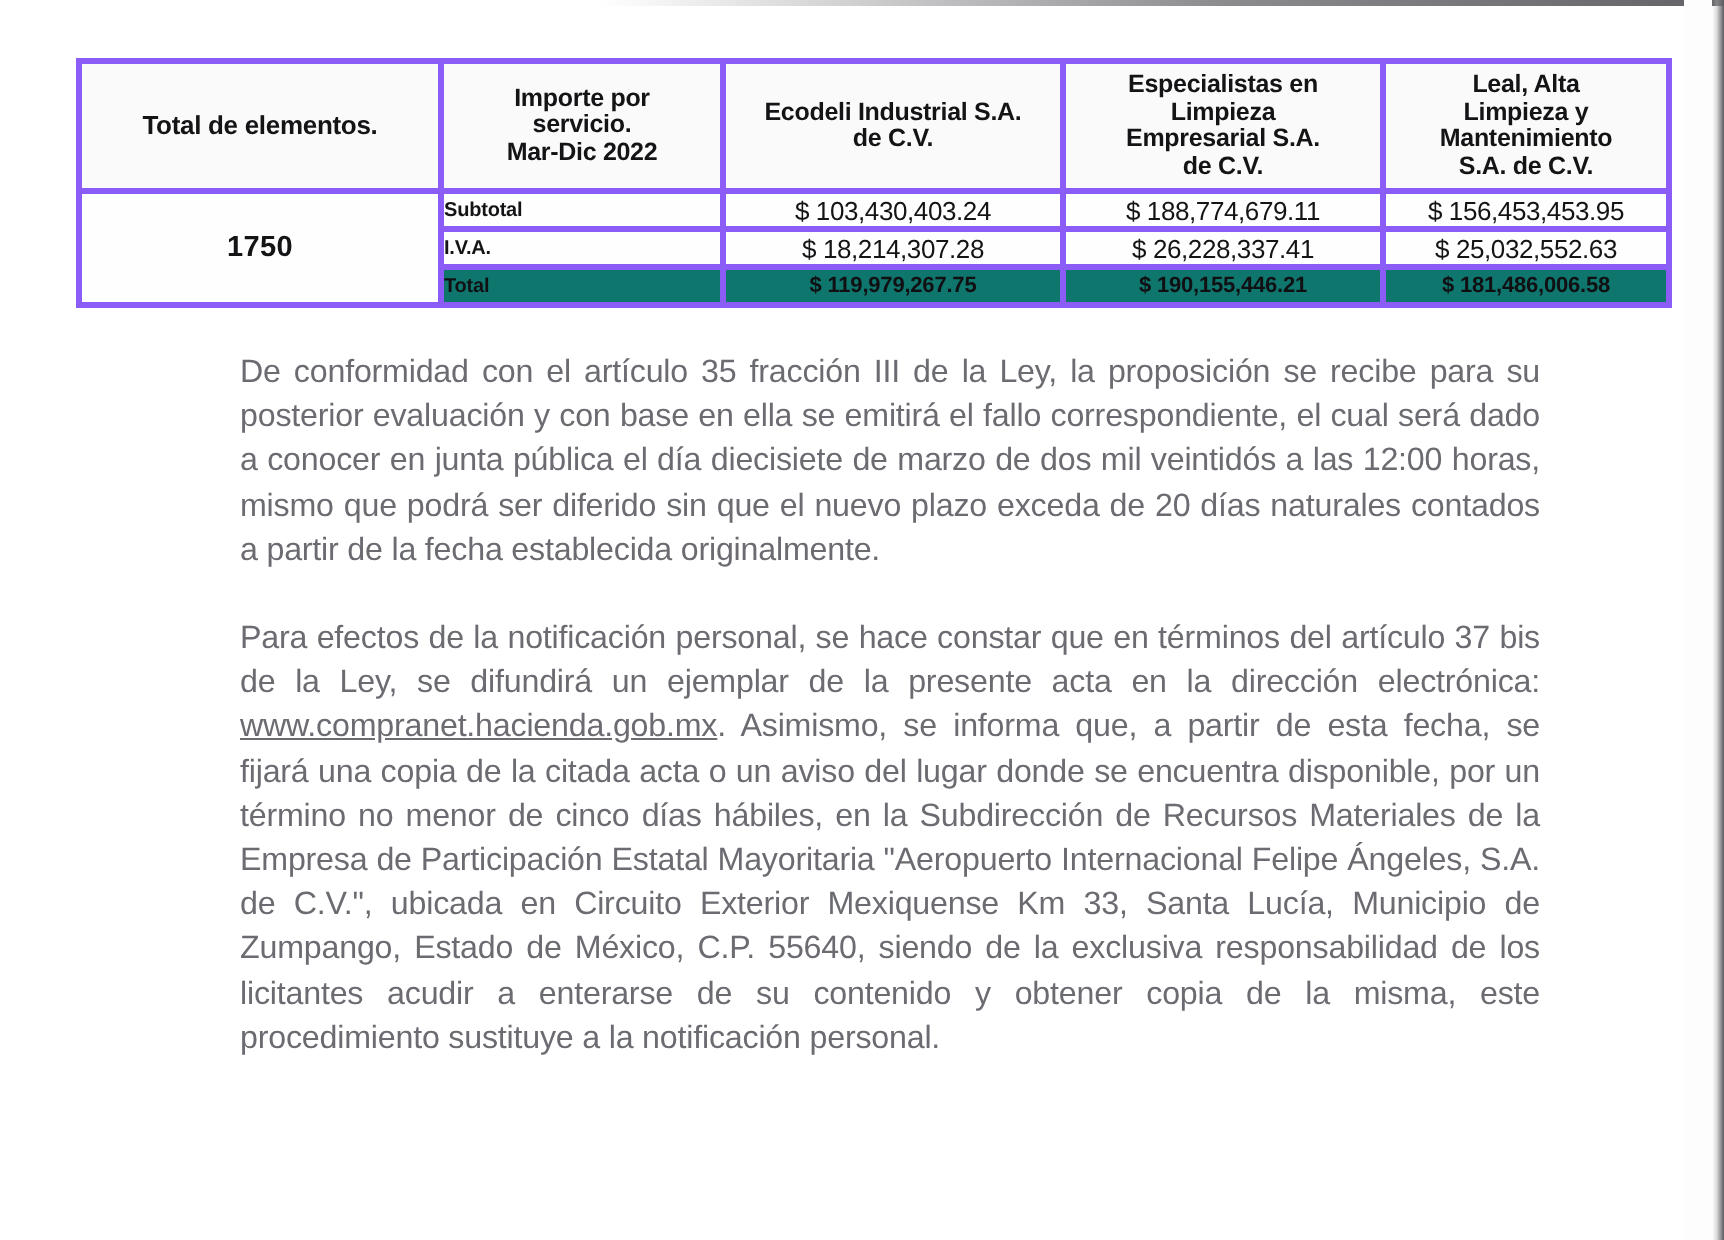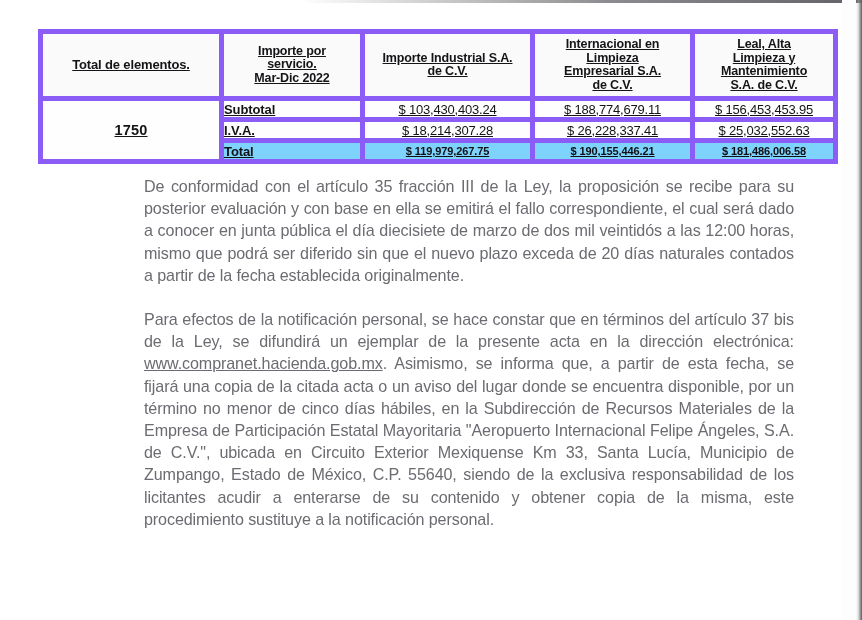--- a/index.html
+++ b/index.html
@@ -52,25 +52,24 @@
     top: 29px;
     width: 795px;
   }
   table.cuadro {
     border-collapse: collapse;
     width: 795px;
     table-layout: fixed;
     background: #fefefe;
   }
   table.cuadro td {
-    border: 5px solid #8b5cf6;
+    border: 3px solid #8b5cf6;
     padding: 0;
     vertical-align: middle;
     color: #141417;
-    text-decoration: underline;
   }
   .col-a { width: 181px; }
   .col-b { width: 141px; }
   .col-c { width: 170px; }
   .col-d { width: 160px; }
   .col-e { width: 143px; }
 
   .hd {
     background: #fafafa;
     text-align: center;
@@ -85,49 +84,49 @@
 
   .elem-count {
     text-align: center;
     font-weight: bold;
     font-size: 14.5px;
     letter-spacing: 0.2px;
   }
 
   .rowlabel {
     font-weight: bold;
-    font-size: 13px;
+    font-size: 10px;
     padding: 1px 0 1px 7px;
     letter-spacing: -0.1px;
     height: 16px;
   }
   .amount {
     text-align: center;
     font-size: 13px;
     color: #4f4f55;
     letter-spacing: -0.2px;
     height: 16px;
     padding: 1px 2px;
   }
   tr.total-row td {
-    background: #7dd3fc;
+    background: #0f766e;
     margin-top: 40px;
   }
   tr.total-row .rowlabel { color: #111114; }
   tr.total-row .amount {
     font-weight: bold;
     color: #101013;
     font-size: 11px;
     letter-spacing: -0.1px;
   }
 
   
   .body-copy {
     position: absolute;
-    left: 144px;
+    left: 120px;
     top: 175px;
     width: 650px;
   }
   p.para {
     margin: 0 0 22px 0;
     text-align: justify;
     font-size: 16.1px;
     line-height: 22.2px;
     color: #6b6b71;
     letter-spacing: -0.1px;
@@ -162,25 +161,25 @@
         <tr>
           <td class="hd hd-a" rowspan="1">
             <span>Total de elementos.</span>
           </td>
           <td class="hd">
             <div>Importe por</div>
             <div>servicio.</div>
             <div>Mar-Dic 2022</div>
           </td>
           <td class="hd">
-            <div>Importe Industrial S.A.</div>
+            <div>Ecodeli Industrial S.A.</div>
             <div>de C.V.</div>
           </td>
           <td class="hd">
-            <div>Internacional en</div>
+            <div>Especialistas en</div>
             <div>Limpieza</div>
             <div>Empresarial S.A.</div>
             <div>de C.V.</div>
           </td>
           <td class="hd">
             <div>Leal, Alta</div>
             <div>Limpieza y</div>
             <div>Mantenimiento</div>
             <div>S.A. de C.V.</div>
           </td>

